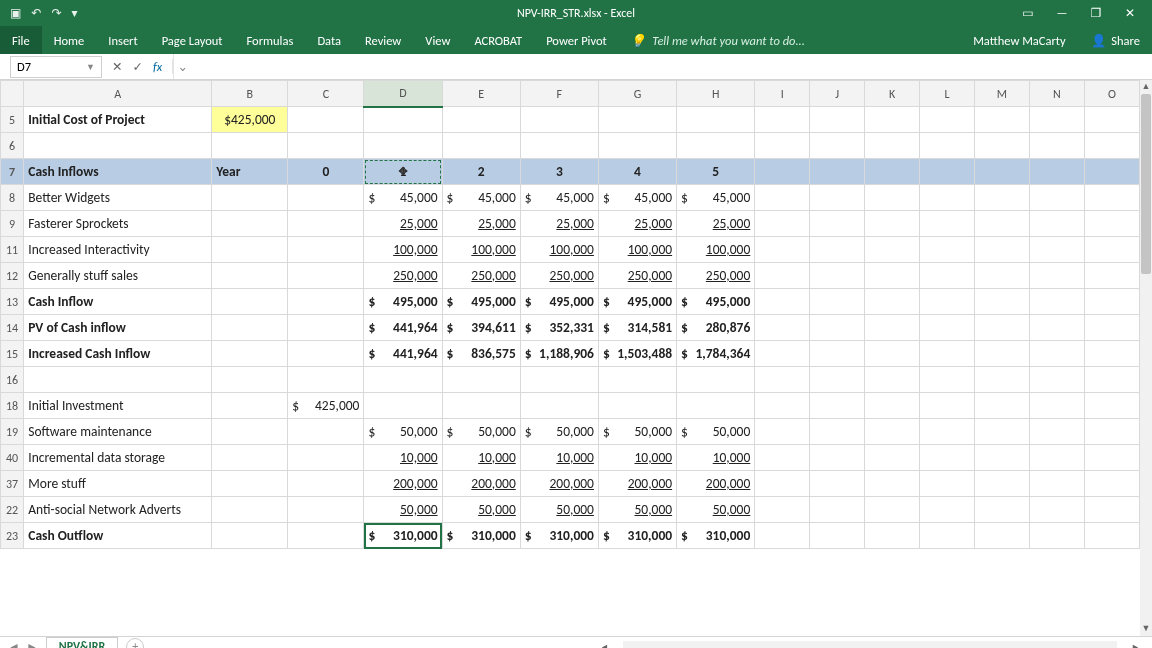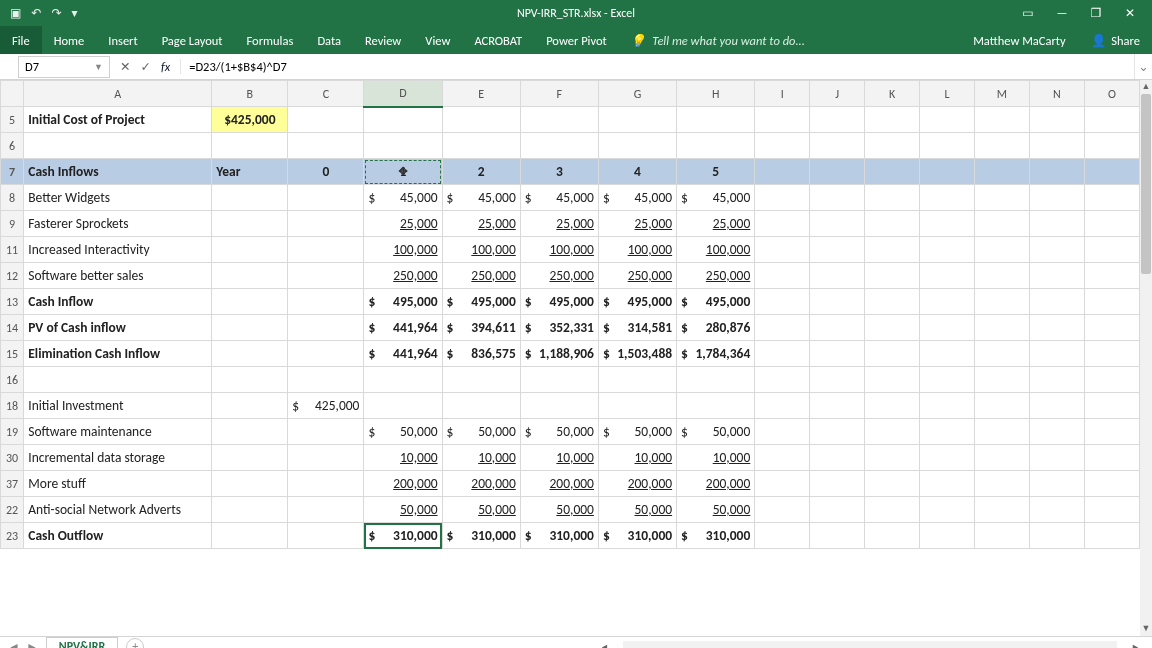--- a/index.html
+++ b/index.html
@@ -17,40 +17,40 @@
   .ribbon { height: 28px; background: #217346; color: #fff; display: flex; align-items: stretch; font-size: 12.5px; }
   .ribbon .tab { padding: 1px 12px; display: flex; align-items: center; cursor: pointer; }
   .ribbon .tab.file { background: #185c37; }
   .ribbon .spacer { flex: 1; }
   .ribbon .tellme { display: flex; align-items: center; gap: 6px; color: #d7efe2; font-style: italic; }
   .ribbon .user { padding: 0 14px; display: flex; align-items: center; }
   .ribbon .share { padding: 0 12px; display: flex; align-items: center; gap:4px; }
 
   
   .fxbar { height: 26px; display: flex; align-items: center; border-bottom: 1px solid #d4d4d4; font-size: 12.5px; background:#fff; }
-  .namebox { width: 92px; height: 22px; margin-left: 18px; border: 1px solid #cfcfcf; display: flex; align-items: center; justify-content: space-between; padding: 0 6px; background:#fff; }
+  .namebox { width: 92px; height: 22px; margin-left: 10px; border: 1px solid #cfcfcf; display: flex; align-items: center; justify-content: space-between; padding: 0 6px; background:#fff; }
   .namebox .caret { font-size: 9px; color: #888; }
   .fxbtns { display: flex; align-items: center; gap: 10px; padding: 0 10px; border-right: 1px solid #e4e4e4; color:#666; }
-  .fxbtns .fx { font-style: italic; color:#0f172a; }
+  .fxbtns .fx { font-style: italic; color:#0369a1; }
   .formula-input { flex: 1; padding: 0 8px; font-family: Calibri, sans-serif; }
   .fxcollapse { width: 18px; text-align: center; color:#888; border-left:1px solid #e4e4e4; align-self:stretch; display:flex; align-items:center; justify-content:center; }
 
   
   .gridwrap { position: relative; height: 556px; }
   table.grid { border-collapse: collapse; table-layout: fixed; width: 1140px; font-size: 13.5px; color:#222; }
   table.grid th, table.grid td { border: 1px solid #d9d9d9; height: 26px; padding: 0 4px; overflow: hidden; white-space: nowrap; }
   table.grid thead th { background: #f3f3f3; color:#555; font-weight: normal; font-size: 12px; text-align:center; position: relative; }
   table.grid thead th.sel { background:#d7e4d7; border-bottom:2px solid #217346; }
   table.grid .rowhdr { background: #f3f3f3; color:#555; font-size:12px; text-align:center; width:22px; }
   table.grid td { background:#fff; }
   .bold { font-weight: bold; }
   .right { text-align: right; text-decoration: underline; }
   .center { text-align: center; }
   .indent { padding-left: 14px; }
-  .cell-yellow { background:#ffff99 !important; font-weight: bold; text-align:center;margin-top:40px; }
+  .cell-yellow { background:#ffff99 !important; font-weight: normal; text-align:center;margin-top:40px; }
   .hdr-row td { background:#b8cce4 !important; font-weight: bold; }
   .hdr-row td.center { text-align:center; }
   .hdr-row td.dashed { outline:1.5px dashed #217346; outline-offset:-2px; position:relative; }
   .border-bottom-heavy td { border-bottom:1.5px solid #444;margin-top:22px; }
   .thick-top td { border-top:1.5px solid #444; }
   td.active { outline:2px solid #217346; outline-offset:-2px; }
   .cursoricon { position:absolute; left:50%; top:50%; transform:translate(-50%,-55%); font-size:11px; color:#333; }
 
   
   td.blank { background:#fff; }
@@ -118,21 +118,20 @@
 <div class="fxbar">
   <div class="namebox">
     <span>D7</span>
     <span class="caret">▼</span>
   </div>
   <div class="fxbtns">
     <span>✕</span>
     <span>✓</span>
     <span class="fx">fx</span>
   </div>
-  <div class="formula-input">=D23/(1+$B$4)^D7</div>
   <div class="fxcollapse">⌄</div>
 </div>
 
 <div class="gridwrap">
   <table class="grid" id="grid">
       <colgroup>
         <col style="width:22px">
         <col style="width:178px">
         <col style="width:72px">
         <col style="width:72px">
@@ -273,21 +272,21 @@
           <td class="blank"></td>
           <td class="blank"></td>
           <td class="blank"></td>
           <td class="blank"></td>
           <td class="blank"></td>
           <td class="blank"></td>
           <td class="blank"></td>
         </tr>
         <tr class=" border-bottom-heavy">
           <td class="rowhdr">12</td>
-          <td class=" indent">Software better sales</td>
+          <td class=" indent">Generally stuff sales</td>
           <td></td>
           <td></td>
           <td class="right">250,000</td>
           <td class="right">250,000</td>
           <td class="right">250,000</td>
           <td class="right">250,000</td>
           <td class="right">250,000</td>
           <td class="blank"></td>
           <td class="blank"></td>
           <td class="blank"></td>
@@ -327,21 +326,21 @@
           <td class="blank"></td>
           <td class="blank"></td>
           <td class="blank"></td>
           <td class="blank"></td>
           <td class="blank"></td>
           <td class="blank"></td>
           <td class="blank"></td>
         </tr>
         <tr class="">
           <td class="rowhdr">15</td>
-          <td class="bold ">Elimination Cash Inflow</td>
+          <td class="bold ">Increased Cash Inflow</td>
           <td></td>
           <td></td>
           <td class="dollar bold">441,964</td>
           <td class="dollar bold">836,575</td>
           <td class="dollar bold">1,188,906</td>
           <td class="dollar bold">1,503,488</td>
           <td class="dollar bold">1,784,364</td>
           <td class="blank"></td>
           <td class="blank"></td>
           <td class="blank"></td>
@@ -398,21 +397,21 @@
           <td class="dollar">50,000</td>
           <td class="blank"></td>
           <td class="blank"></td>
           <td class="blank"></td>
           <td class="blank"></td>
           <td class="blank"></td>
           <td class="blank"></td>
           <td class="blank"></td>
         </tr>
         <tr class="">
-          <td class="rowhdr">30</td>
+          <td class="rowhdr">40</td>
           <td class=" indent">Incremental data storage</td>
           <td></td>
           <td></td>
           <td class="right">10,000</td>
           <td class="right">10,000</td>
           <td class="right">10,000</td>
           <td class="right">10,000</td>
           <td class="right">10,000</td>
           <td class="blank"></td>
           <td class="blank"></td>

